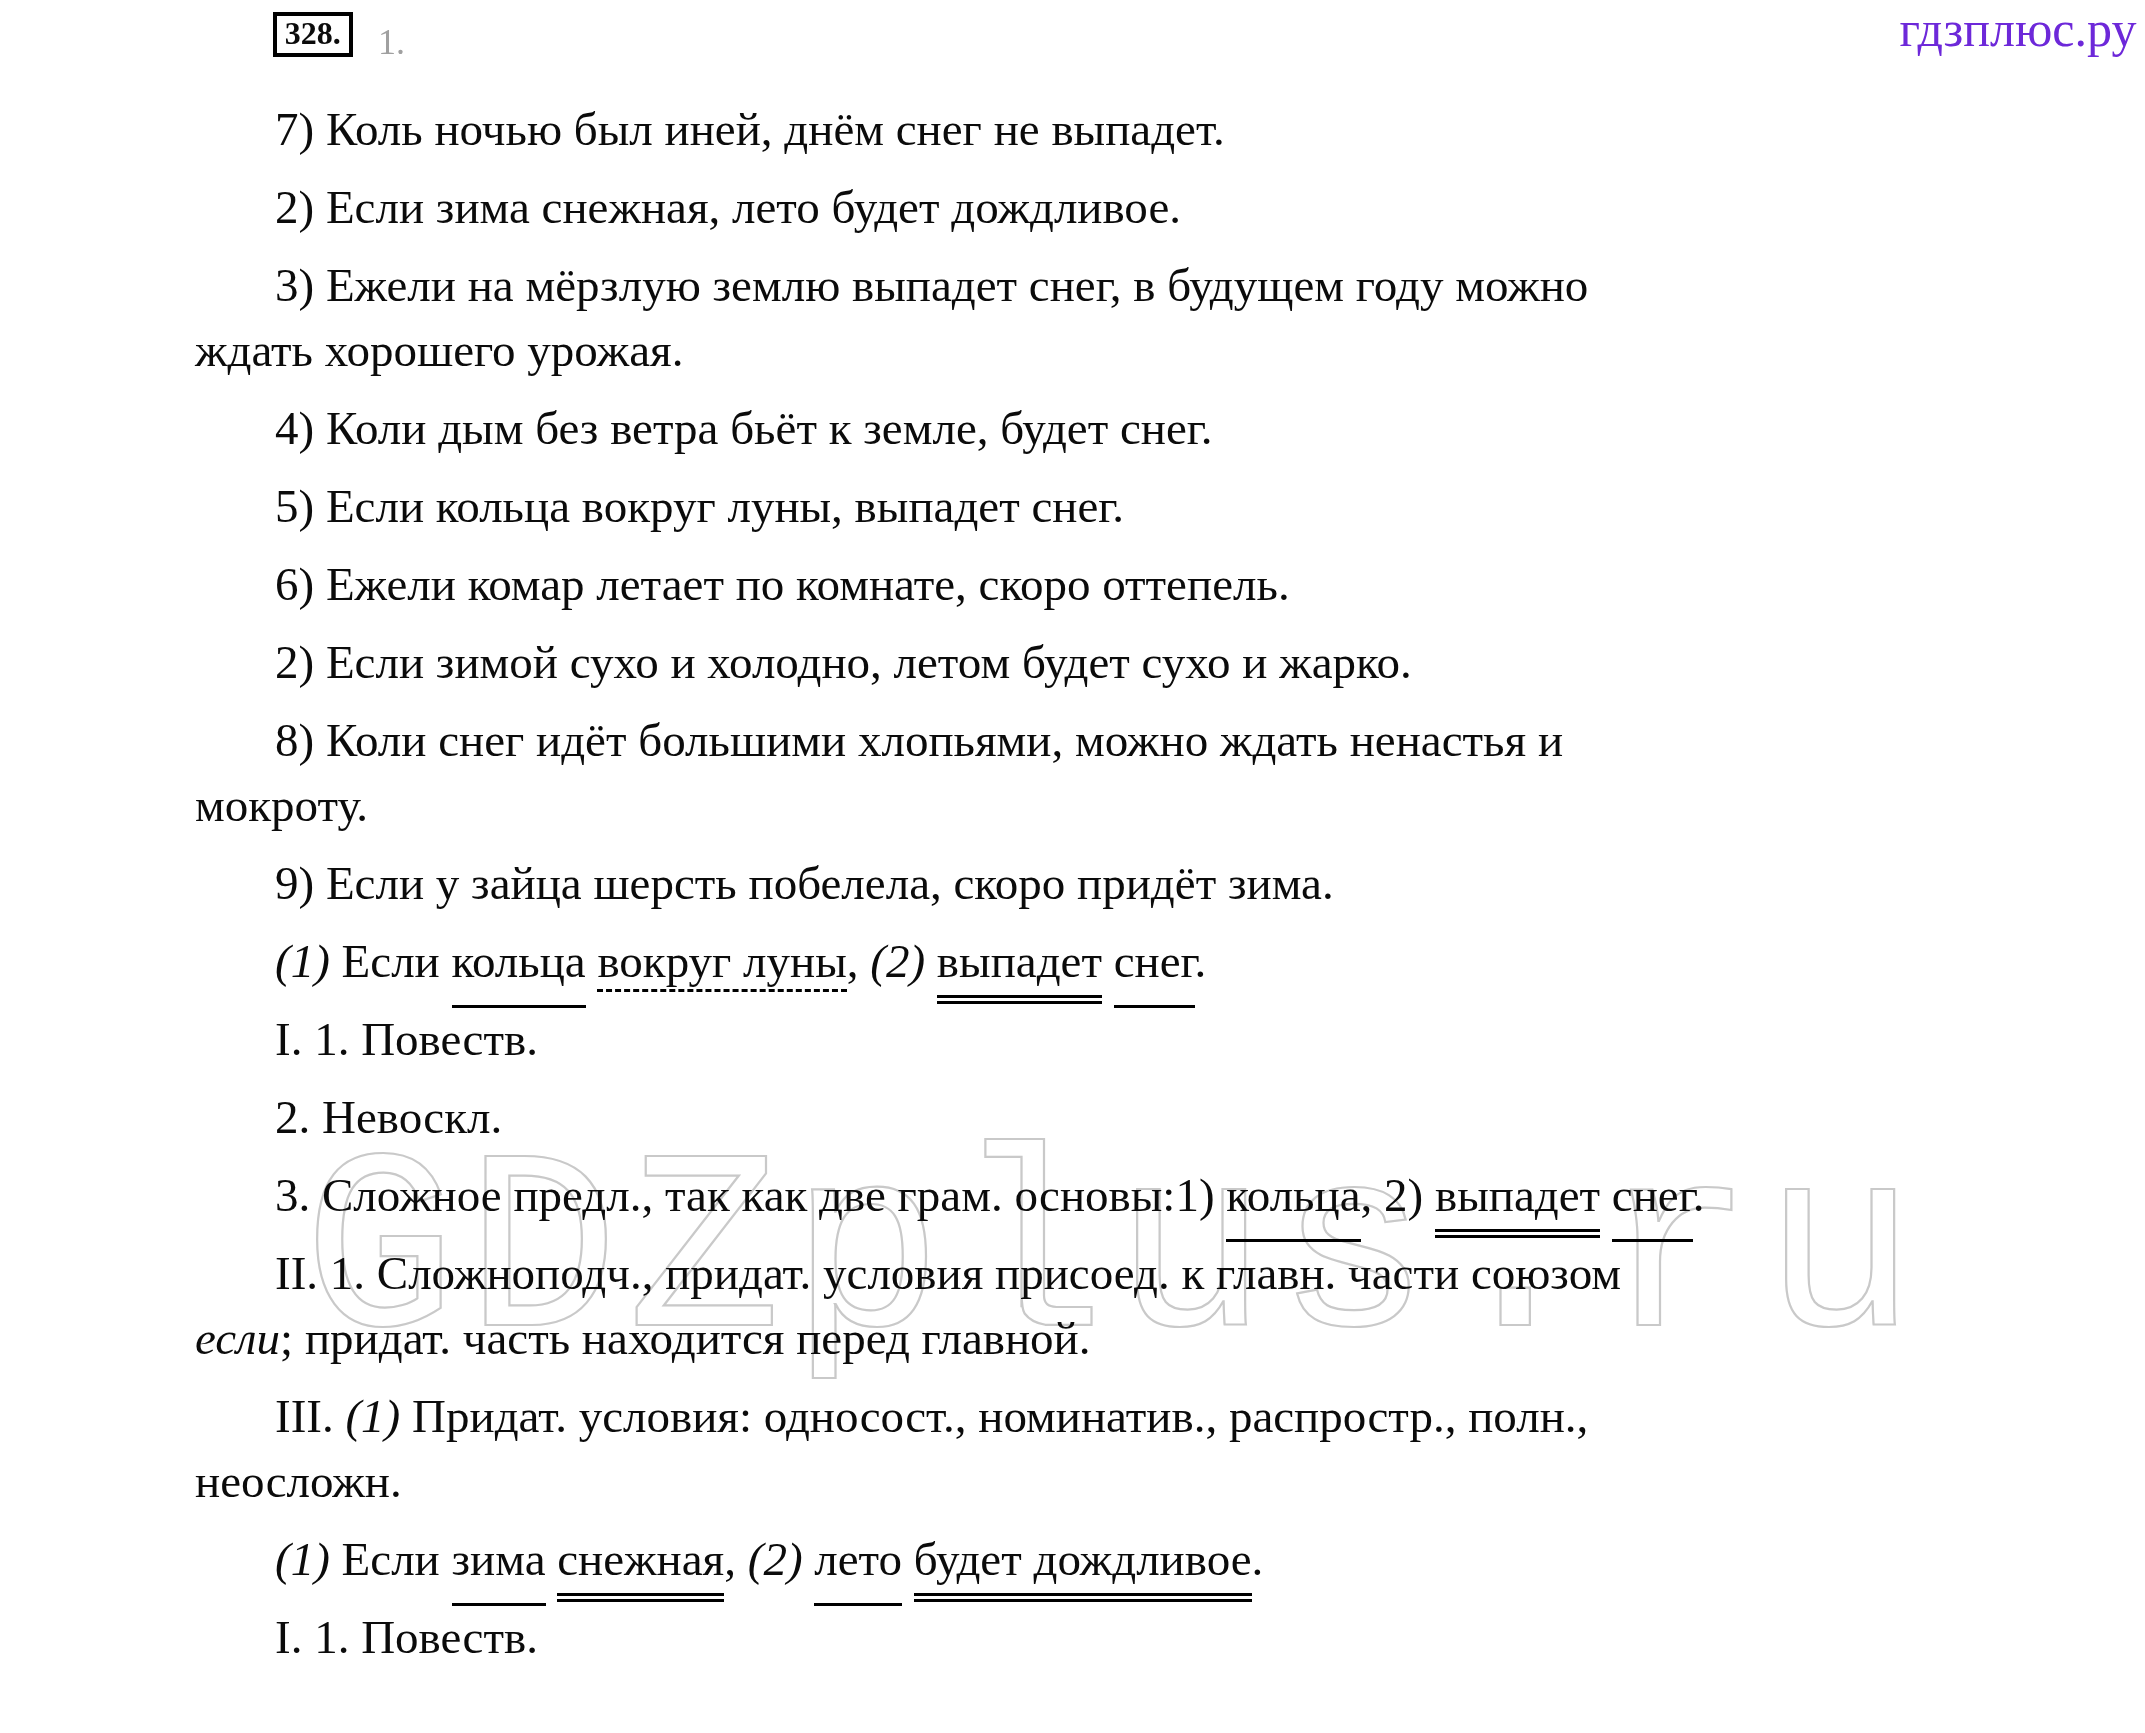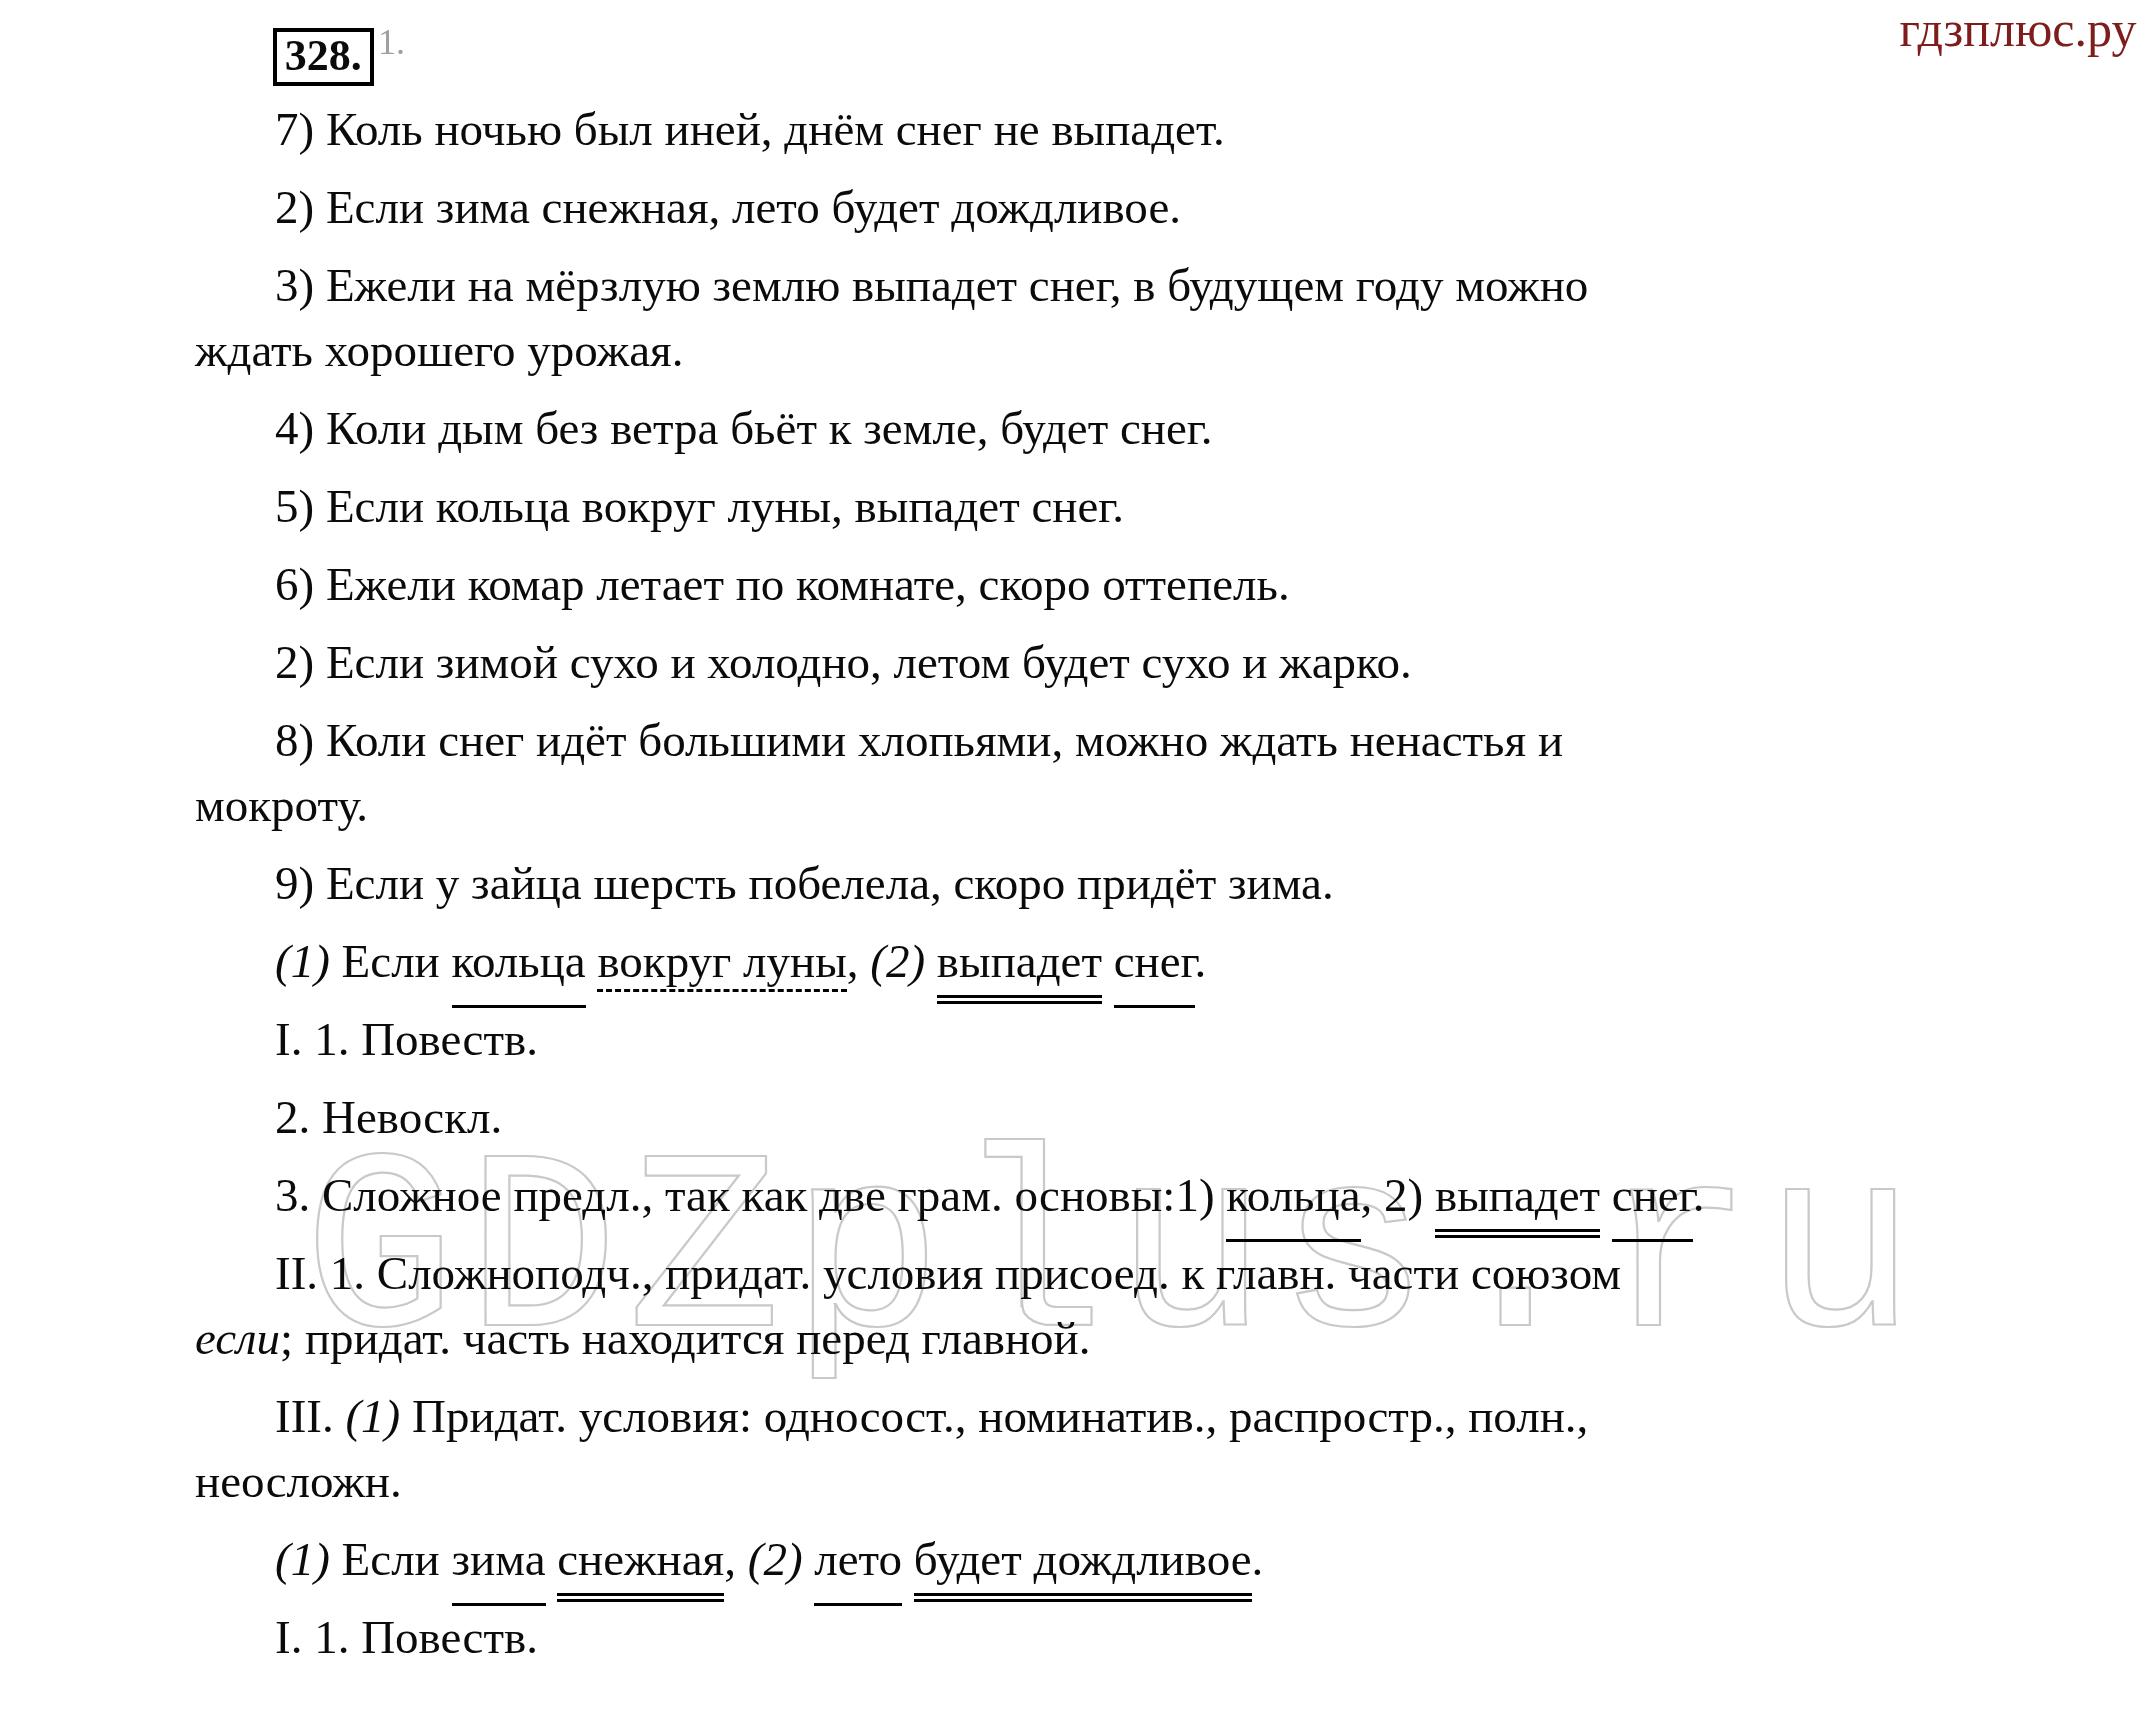--- a/index.html
+++ b/index.html
@@ -8,41 +8,41 @@
     width: 2145px;
     height: 1734px;
     background: #ffffff;
     overflow: hidden;
     font-family: "Liberation Serif", "DejaVu Serif", serif;
     color: #0b0b0b;
   }
   
   .hdr-box {
     position: absolute;
-    left: 273px; top: 28px;
+    left: 273px; top: 12px;
     border: 4.3px solid #000000;
     padding: 0.9px 7.8px 2.6px 7.8px;
     font-weight: bold;
-    font-size: 44px;
+    font-size: 32px;
     line-height: 1.05;
     z-index: 3;
   }
   .hdr-sub {
     position: absolute;
     left: 378px; top: 21px;
     font-size: 36px;
     color: #a0a0a0;
     z-index: 3;
   }
   .site {
     position: absolute;
     top: 3.5px; right: 8.6px;
     font-size: 50px;
     line-height: 1.0;
-    color: #7f1d1d;
+    color: #6d28d9;
     z-index: 3;
   }
   
   .wm {
     position: absolute;
     left: 303px; top: 1129px;
     font-size: 256px;
     line-height: 1;
     letter-spacing: 8.6px;
     color: transparent;

